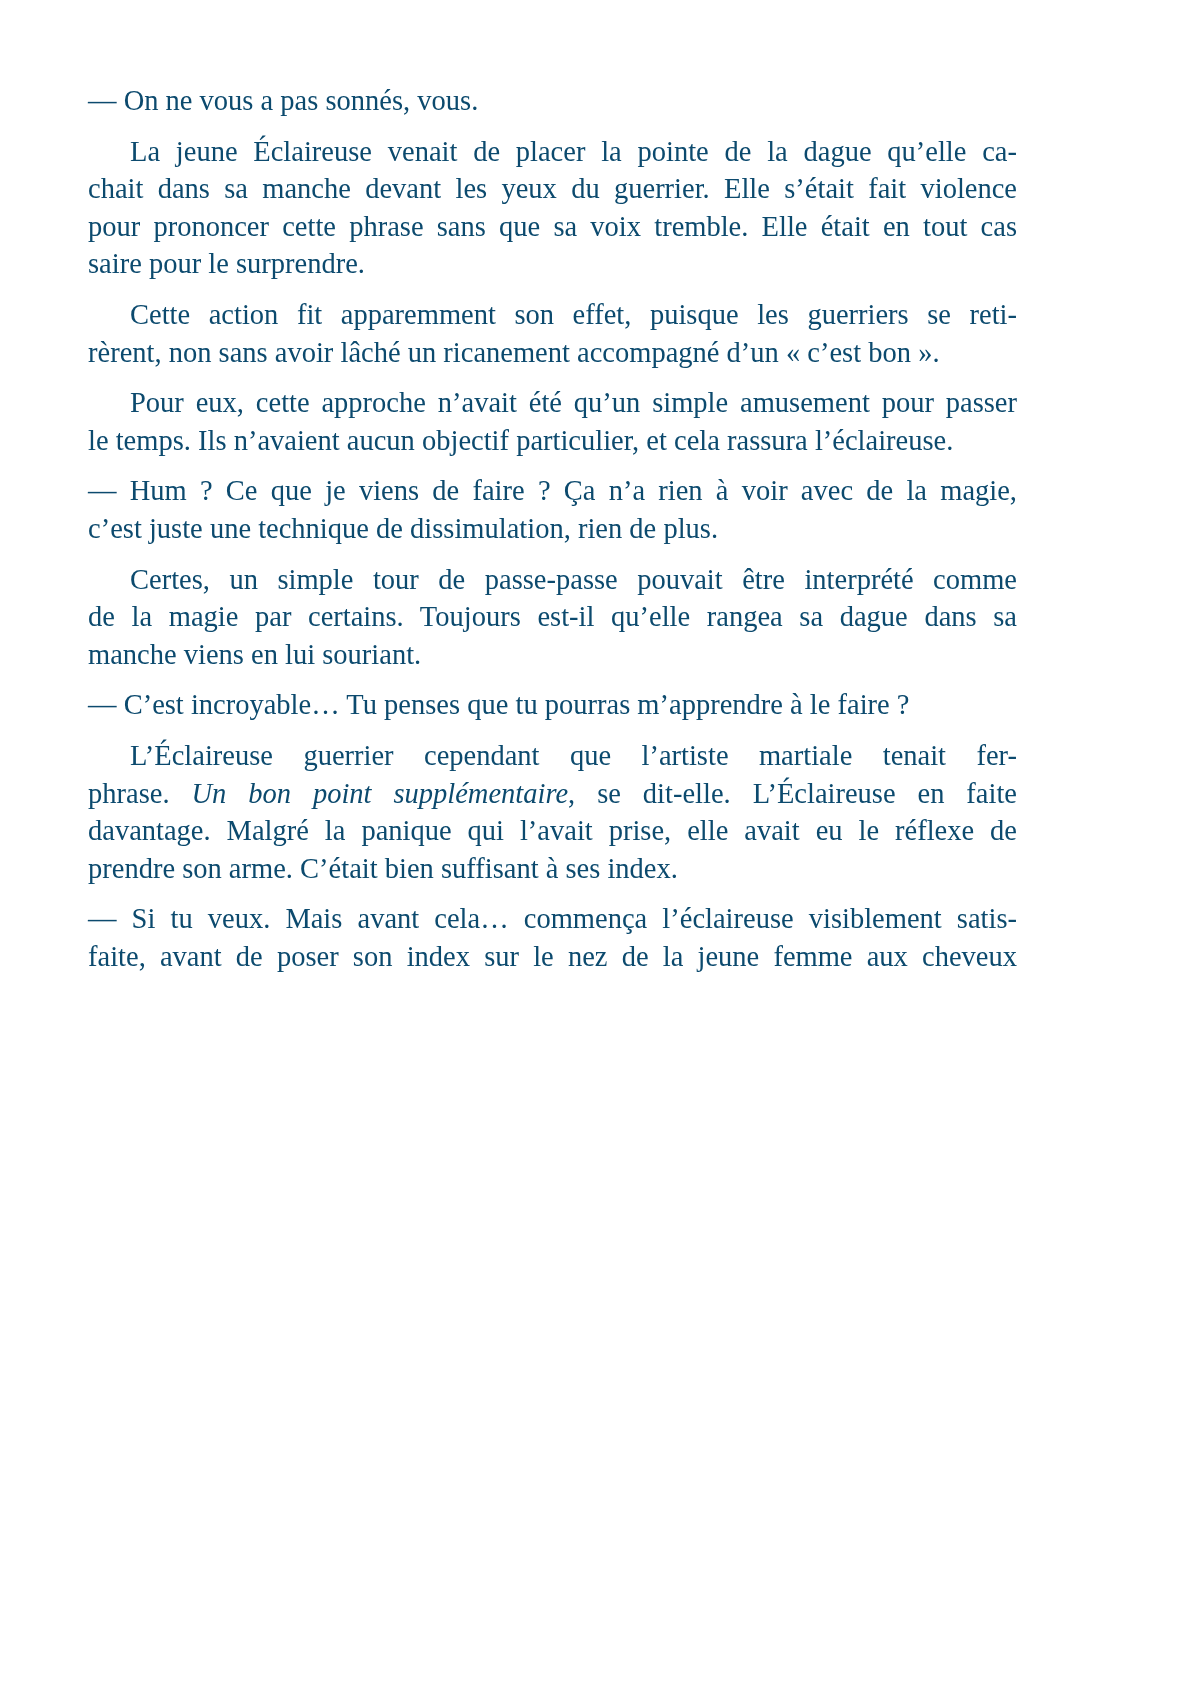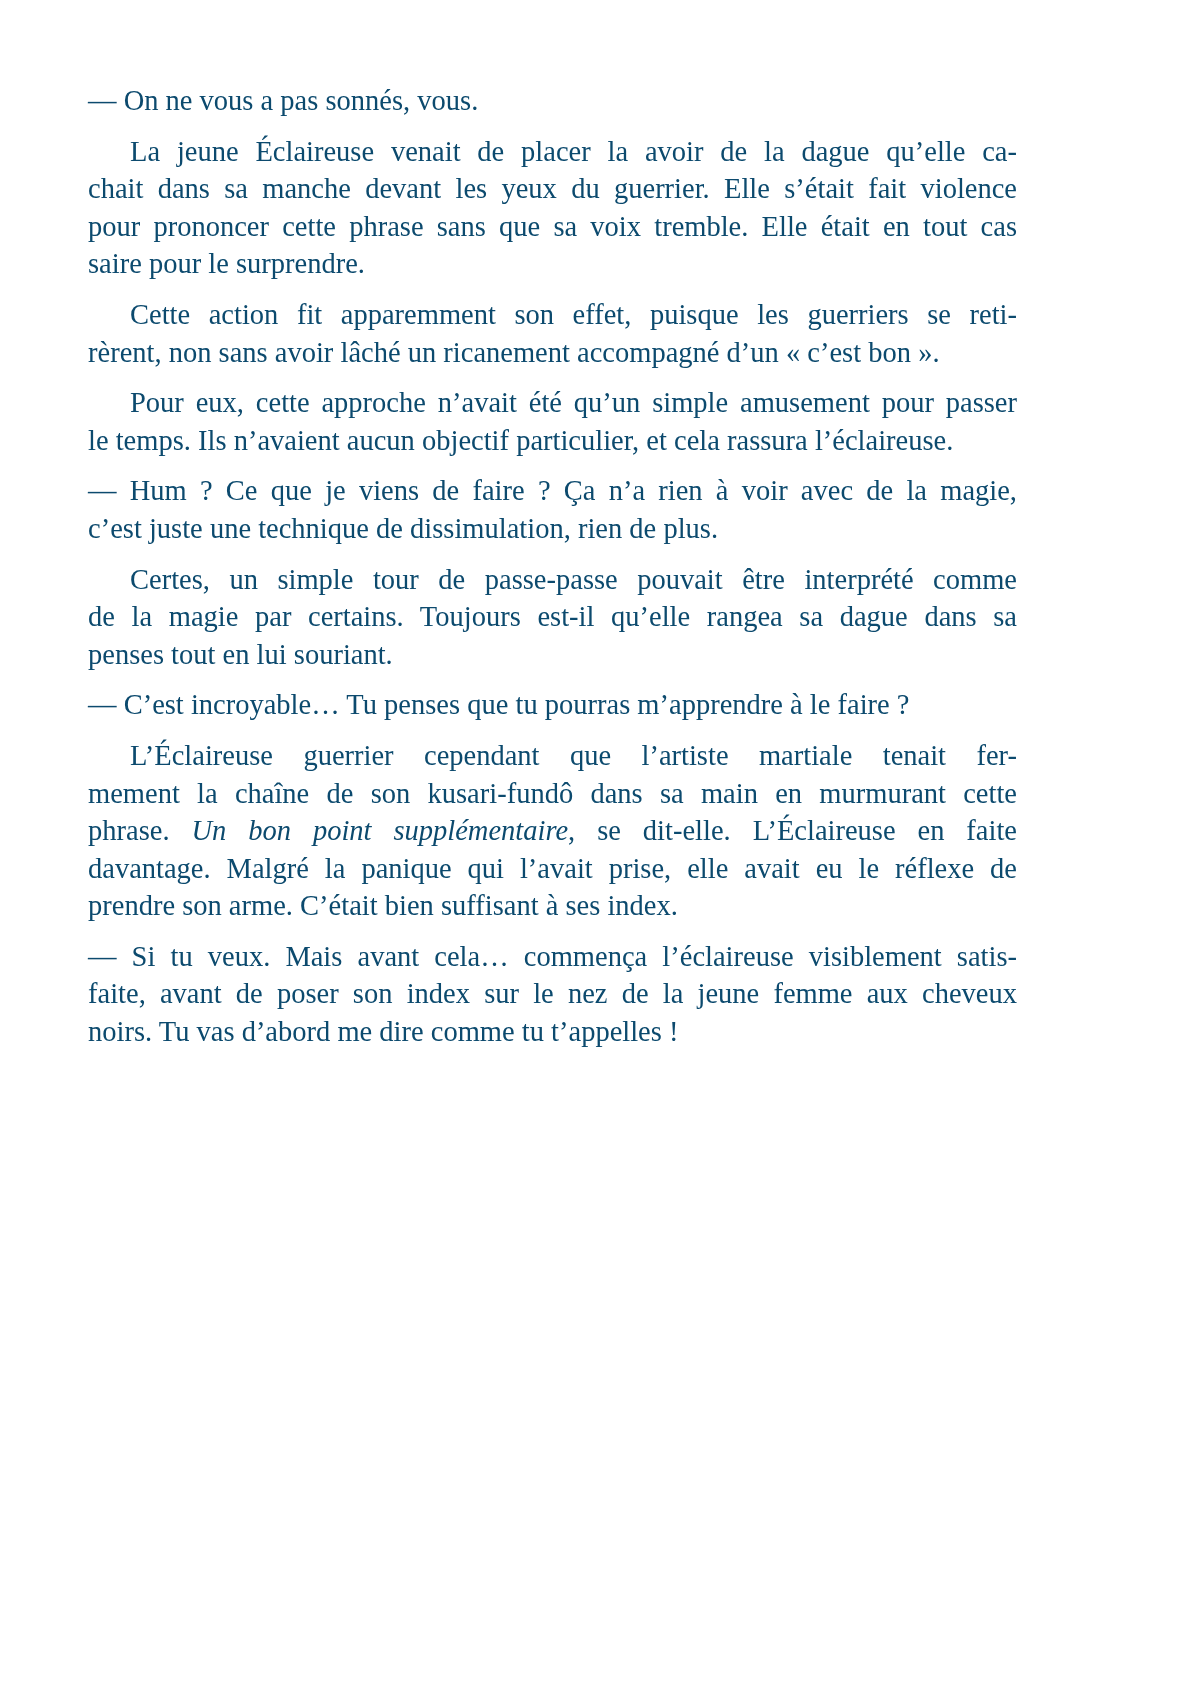--- a/index.html
+++ b/index.html
@@ -20,21 +20,21 @@
 </style>
 </head>
 <body>
 
 <div class="page">
   <div class="para">
     <span class="line first last">— On ne vous a pas sonnés, vous.</span>
   </div>
 
   <div class="para indent">
-    <span class="line first">La jeune Éclaireuse venait de placer la avoir de la dague qu’elle ca-</span>
+    <span class="line first">La jeune Éclaireuse venait de placer la pointe de la dague qu’elle ca-</span>
     <span class="line">chait dans sa manche devant les yeux du guerrier. Elle s’était fait violence</span>
     <span class="line">pour prononcer cette phrase sans que sa voix tremble. Elle était en tout cas</span>
     <span class="line last">saire pour le surprendre.</span>
   </div>
 
   <div class="para indent">
     <span class="line first">Cette action fit apparemment son effet, puisque les guerriers se reti-</span>
     <span class="line last">rèrent, non sans avoir lâché un ricanement accompagné d’un « c’est bon ».</span>
   </div>
 
@@ -45,33 +45,31 @@
 
 
   <div class="para">
     <span class="line first">— Hum ? Ce que je viens de faire ? Ça n’a rien à voir avec de la magie,</span>
     <span class="line last">c’est juste une technique de dissimulation, rien de plus.</span>
   </div>
 
   <div class="para indent">
     <span class="line first">Certes, un simple tour de passe-passe pouvait être interprété comme</span>
     <span class="line">de la magie par certains. Toujours est-il qu’elle rangea sa dague dans sa</span>
-    <span class="line last">penses tout en lui souriant.</span>
+    <span class="line last">manche viens en lui souriant.</span>
   </div>
 
   <div class="para">
     <span class="line first last">— C’est incroyable… Tu penses que tu pourras m’apprendre à le faire ?</span>
   </div>
 
   <div class="para indent">
     <span class="line first">L’Éclaireuse guerrier cependant que l’artiste martiale tenait fer-</span>
-    <span class="line">mement la chaîne de son kusari-fundô dans sa main en murmurant cette</span>
     <span class="line"><span>phrase. </span><span class="ital">Un bon point supplémentaire</span><span>, se dit-elle. L’Éclaireuse en faite</span></span>
     <span class="line">davantage. Malgré la panique qui l’avait prise, elle avait eu le réflexe de</span>
     <span class="line last">prendre son arme. C’était bien suffisant à ses index.</span>
   </div>
 
   <div class="para">
     <span class="line first">— Si tu veux. Mais avant cela… commença l’éclaireuse visiblement satis-</span>
     <span class="line">faite, avant de poser son index sur le nez de la jeune femme aux cheveux</span>
-    <span class="line last">noirs. Tu vas d’abord me dire comme tu t’appelles !</span>
   </div>
 </div>
 
 </body></html>

